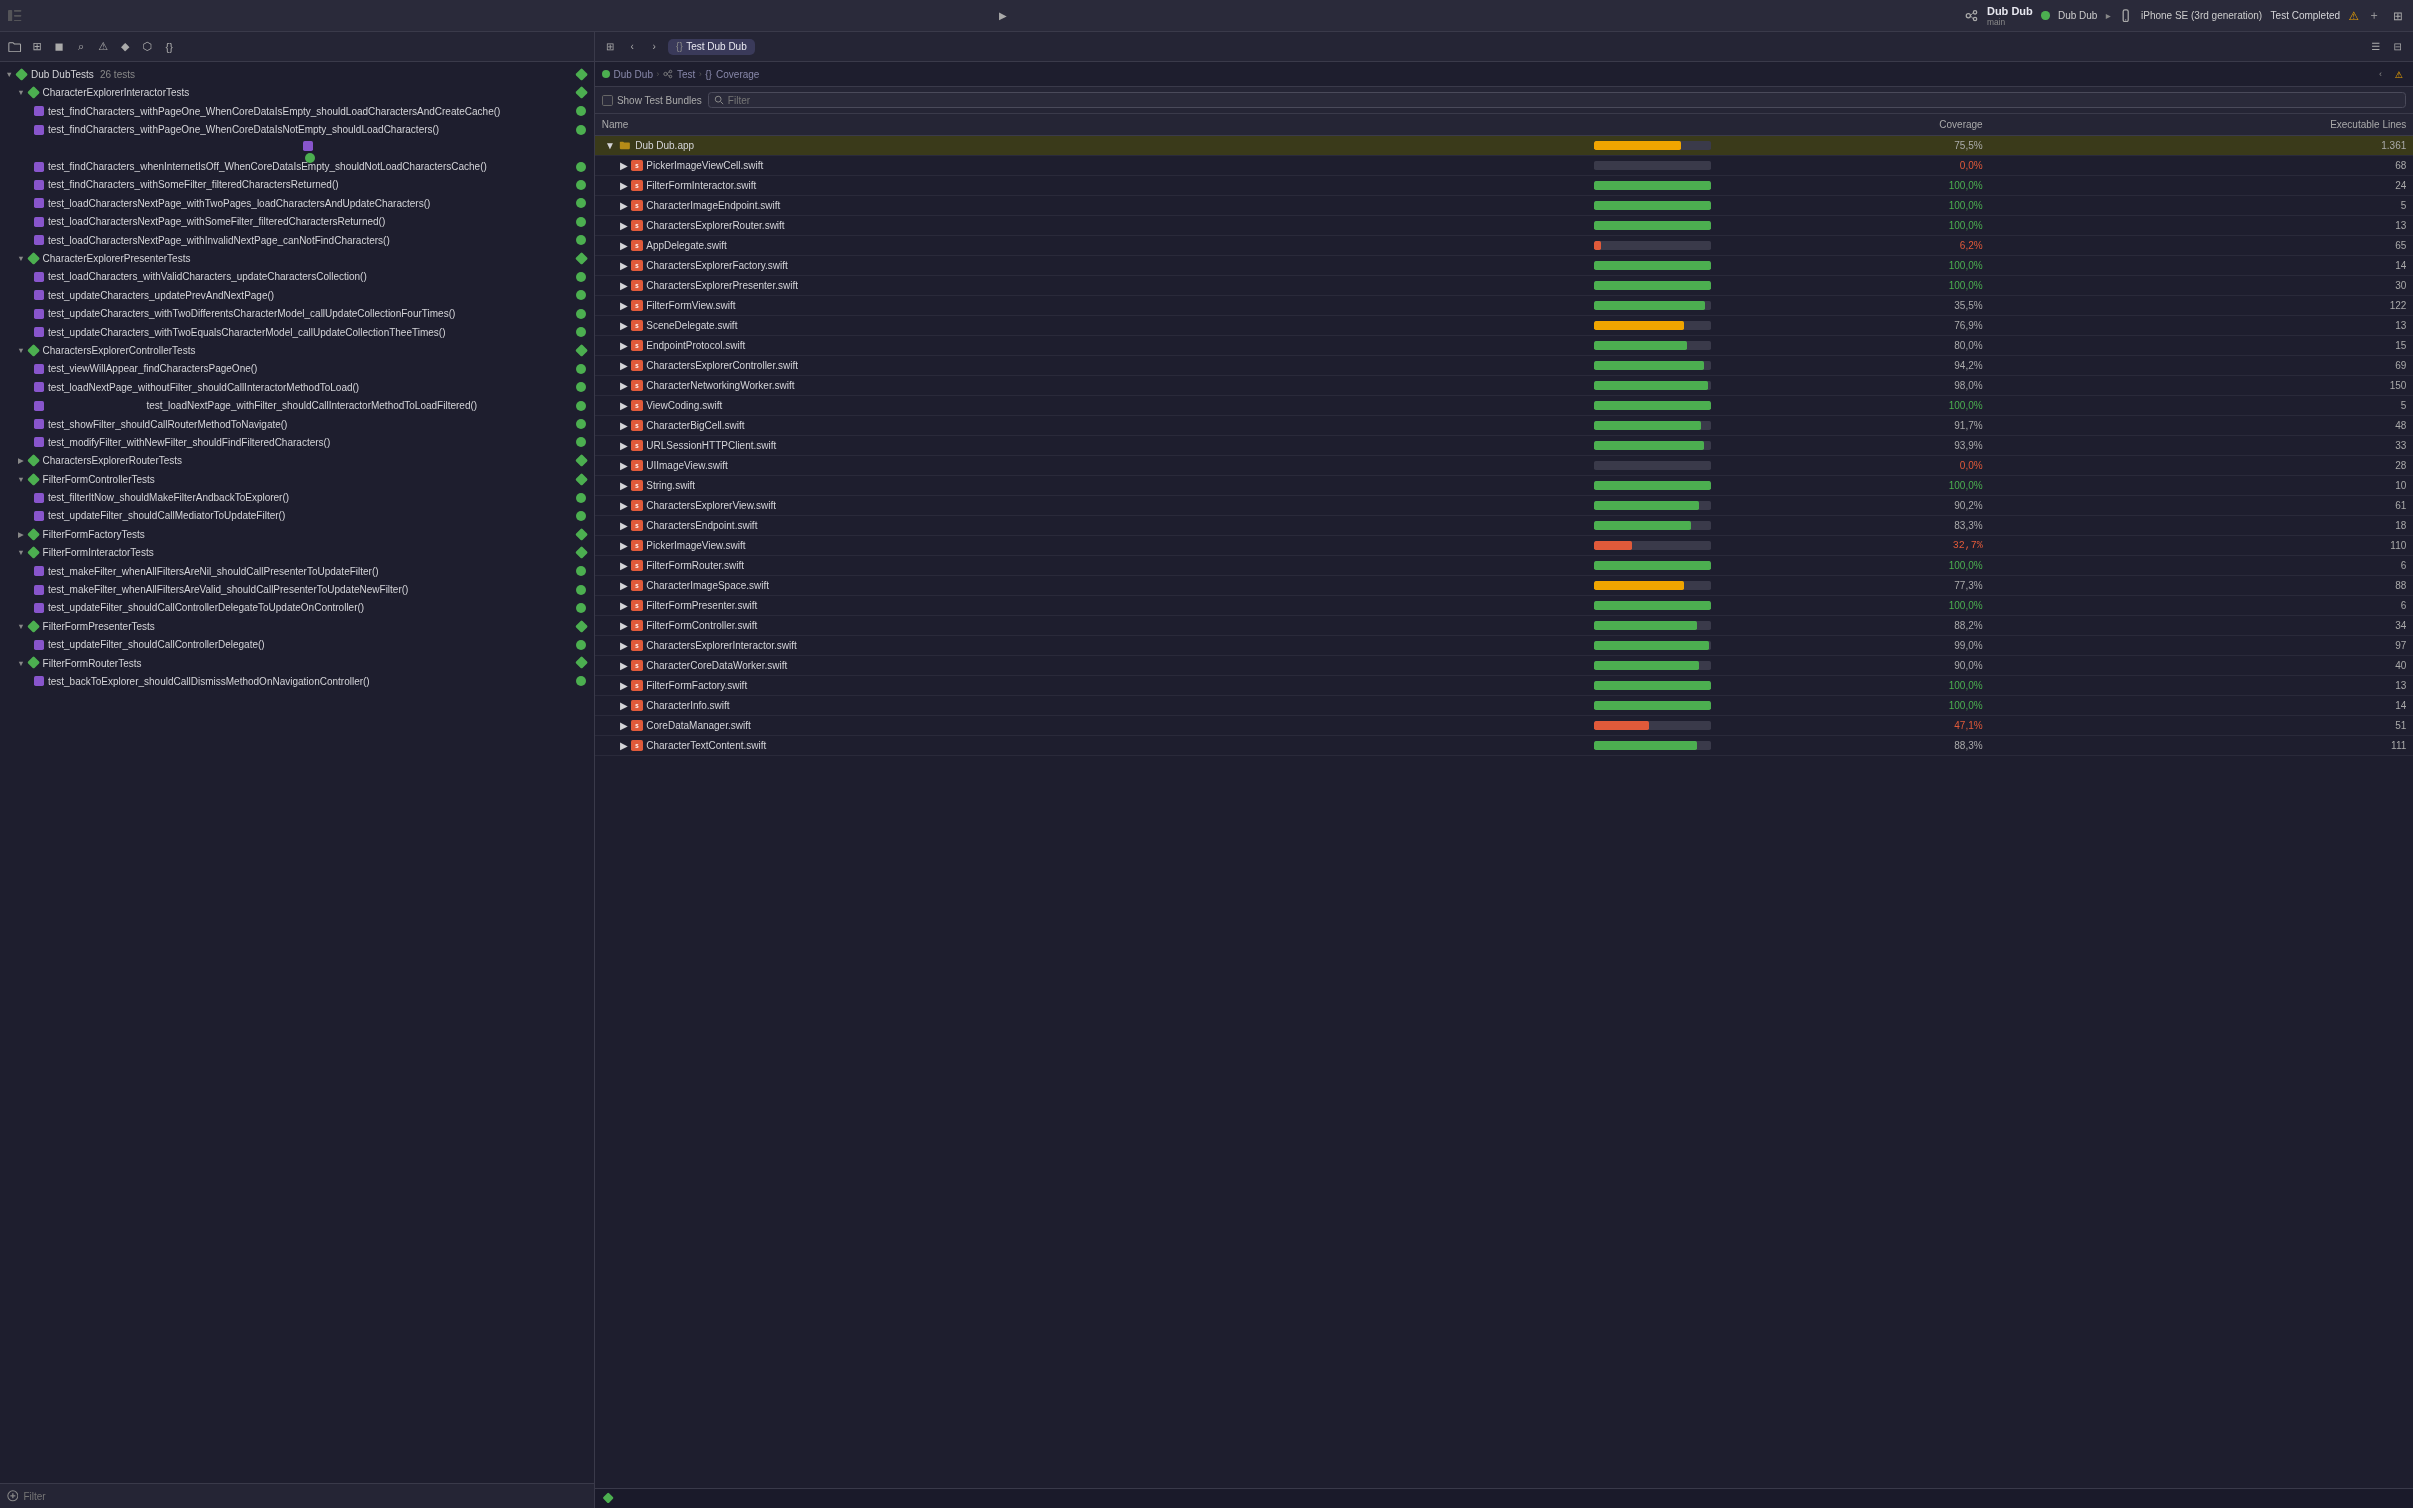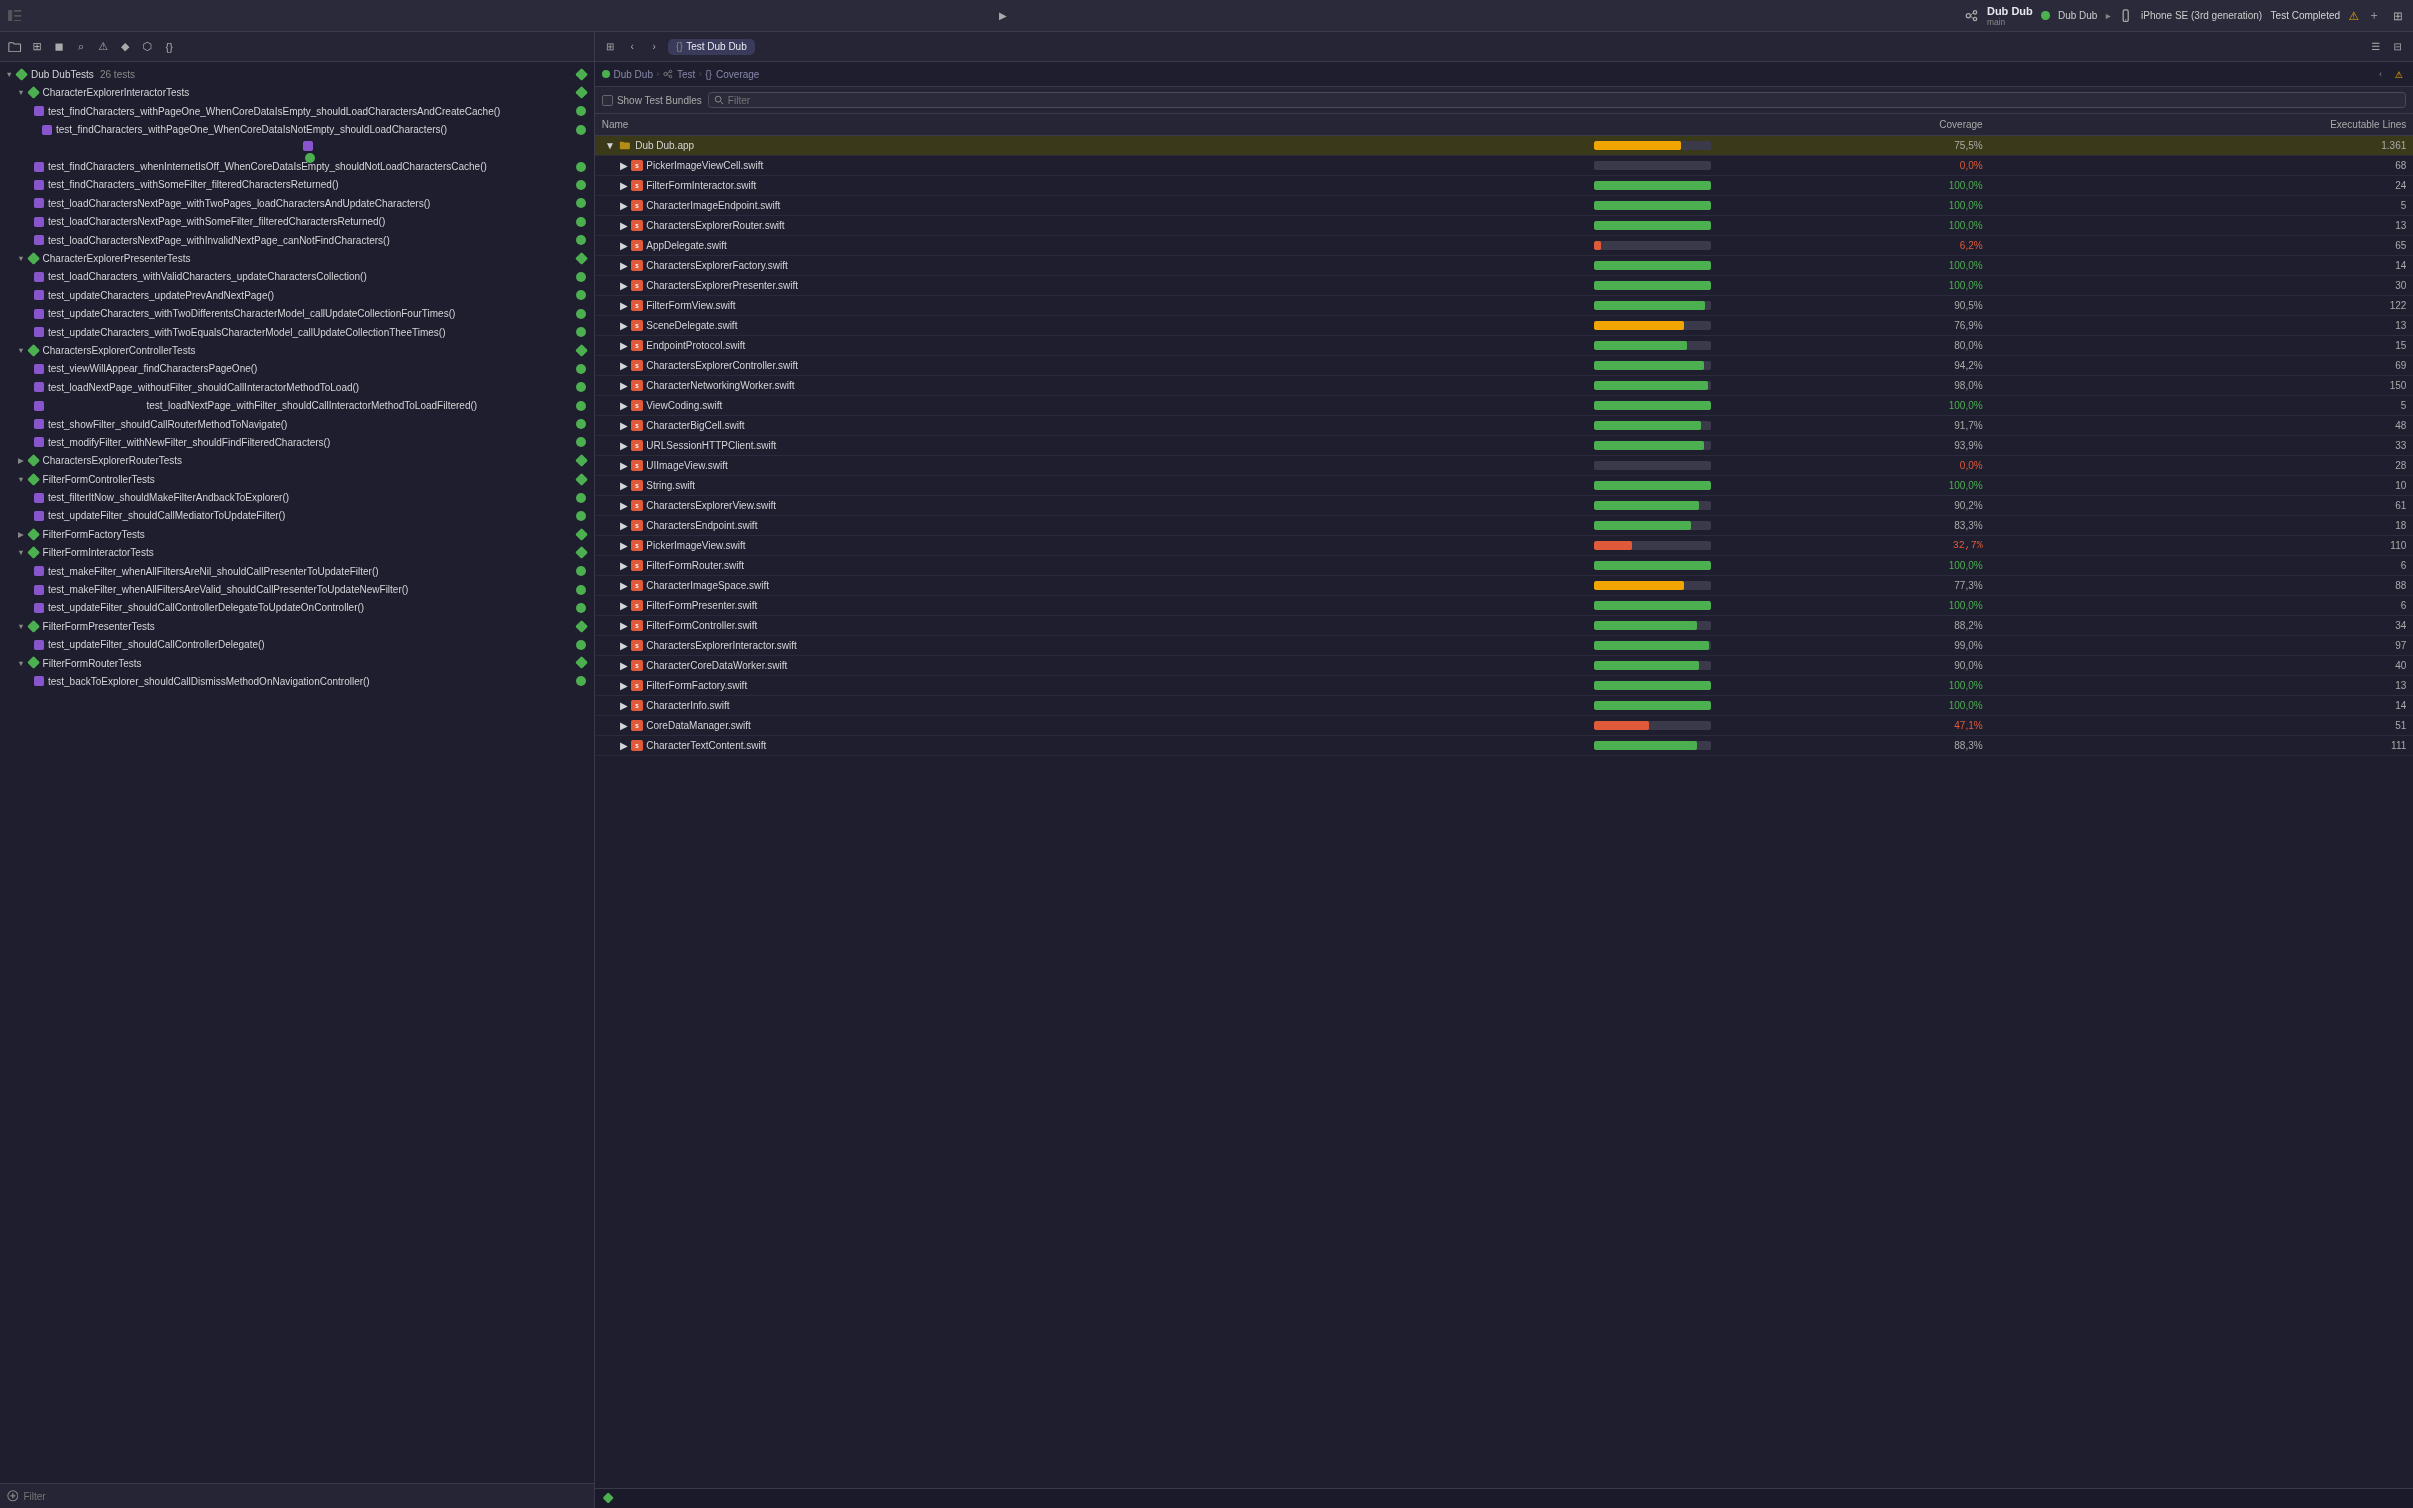--- a/index.html
+++ b/index.html
@@ -496,21 +496,21 @@
 
       <div class="tree-item" style="padding-left:32px;">
         <span class="tree-icon">
             <div style="width:10px;height:10px;background:#8855cc;border-radius:1.7px;"></div>
           </span>
         <span class="tree-label">test_findCharacters_withPageOne_WhenCoreDataIsEmpty_shouldLoadCharactersAndCreateCache()</span>
         <div class="tree-status">
             <span class="status-pass"></span>
           </div>
       </div>
-      <div class="tree-item" style="padding-left:40px;">
+      <div class="tree-item" style="padding-left:32px;">
         <span class="tree-icon">
             <div style="width:10px;height:10px;background:#8855cc;border-radius:1.7px;"></div>
           </span>
         <span class="tree-label">test_findCharacters_withPageOne_WhenCoreDataIsNotEmpty_shouldLoadCharacters()</span>
         <div class="tree-status">
             <span class="status-pass"></span>
           </div>
       </div>
       <div class="tree-item" style="padding-left:32px;flex-direction:column;">
         <span class="tree-icon">
@@ -1017,21 +1017,21 @@
       <span style="margin-right:3.4px;">▶</span>
                   <span class="swift-badge" style="margin-right:3.4px;">S</span>
       <span>FilterFormView.swift</span>
     </div>
               </td>
               <td class="cov-bar-cell">
                 <div class="cov-bar-wrap">
       <div class="cov-bar-fill cov-high" style="width:95%;"></div>
     </div>
               </td>
-              <td class="right">90,5%</td>
+              <td class="right">35,5%</td>
               <td class="right">122</td>
             </tr>
             <tr>
               <td>
                 <div style="display:flex;align-items:center;padding-left:18.4px;">
       <span style="margin-right:3.4px;">▶</span>
                   <span class="swift-badge" style="margin-right:3.4px;">S</span>
       <span>SceneDelegate.swift</span>
     </div>
               </td>

